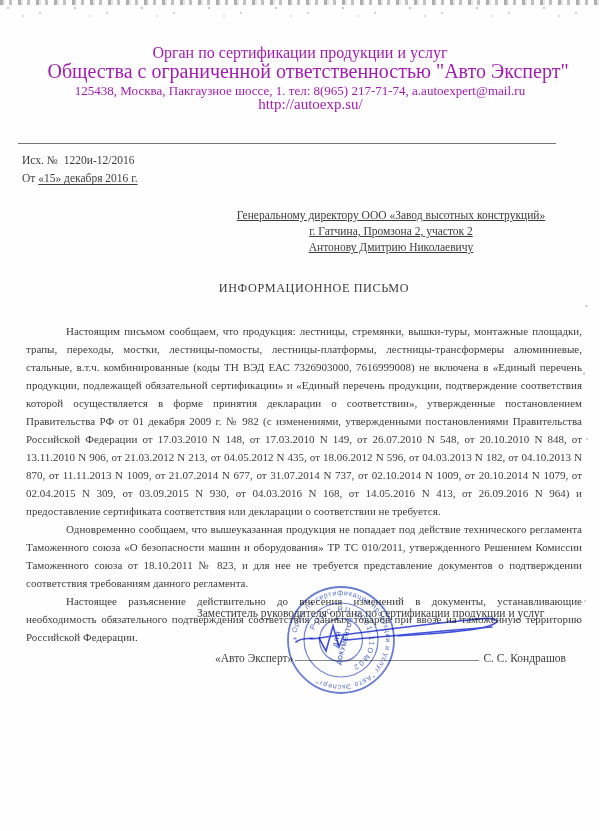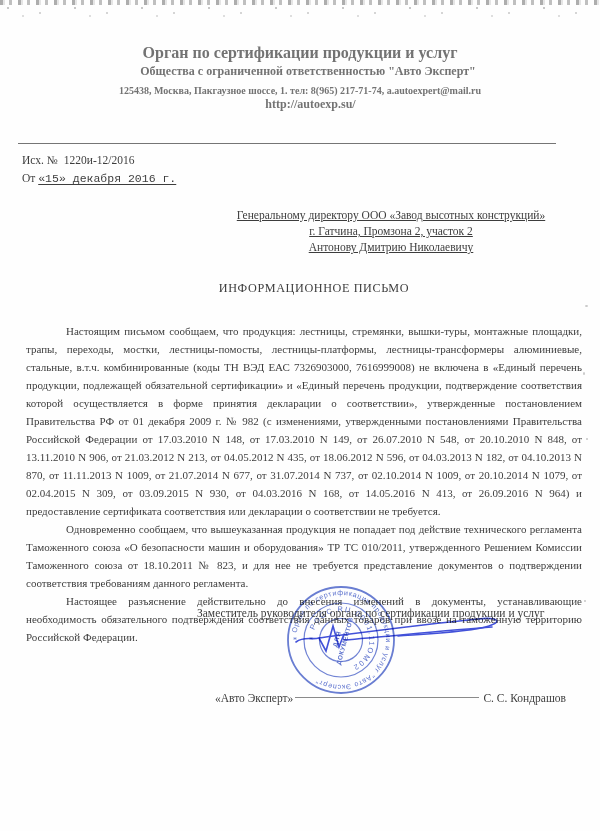--- a/index.html
+++ b/index.html
@@ -23,42 +23,42 @@
   .scan-noise-top2 {
     position:absolute; top:4px; left:0; right:0; height:14px;
     background-image:radial-gradient(circle 1px at 8px 4px, rgba(100,100,100,.5) 0 1px, transparent 1px),
       radial-gradient(circle 1px at 40px 9px, rgba(110,110,110,.4) 0 1px, transparent 1px),
       radial-gradient(circle 1px at 23px 12px, rgba(120,120,120,.35) 0 1px, transparent 1px);
     background-size:67px 14px;
     opacity:.7;
   }
   .speck { position:absolute; background:#9a9a9a; border-radius:50%; opacity:.55; }
 
-  .header { position:absolute; top:43px; left:0; width:100%; text-align:center; color:#737373;font-weight:bold; }
+  .header { position:absolute; top:43px; left:0; width:100%; text-align:center; color:#a21caf; }
   .h-org1 { font-size:16px; line-height:19px; }
-  .h-org2 { font-size:12px; line-height:19px;padding-left:16px; }
+  .h-org2 { font-size:20px; line-height:19px;padding-left:16px; }
   .h-num  { font-size:17px; line-height:21px; }
-  .h-addr { font-size:10px; line-height:14px; margin-top:3px; }
-  .h-site { font-size:12px; line-height:13px;margin-left:21px; }
+  .h-addr { font-size:13px; line-height:14px; margin-top:3px; }
+  .h-site { font-size:15px; line-height:13px;margin-left:21px; }
 
   .rule { position:absolute; top:143px; left:18px; width:538px; border-top:1.4px solid #757575; }
 
   .meta { position:absolute; top:151px; left:22px; font-size:11.5px; line-height:18px; }
   .meta .gap { display:inline-block; width:6px; }
-  .u { text-decoration:underline; text-underline-offset:2px;font-family:Liberation Mono, monospace; }
+  .u { text-decoration:underline; text-underline-offset:2px; }
 
   .recipient { position:absolute; top:207px; left:198px; width:386px; text-align:center; font-size:11.5px; line-height:16px;text-decoration:underline; }
 
   .letter-title { position:absolute; top:281px; left:0; width:100%; text-align:center; font-size:12.2px; letter-spacing:.6px;padding-left:28px; }
 
   .body-text { position:absolute; top:322px; left:26px; width:556px; font-size:11px; line-height:18px; text-align:justify; }
   .body-text p { text-indent:40px; }
 
   .sig-position { position:absolute; top:607px; left:197px; font-size:11.5px; }
-  .sig-row { position:absolute; top:652px; left:215px; width:351px; display:flex; align-items:center; font-size:11.5px;margin-top:40px; }
+  .sig-row { position:absolute; top:652px; left:215px; width:351px; display:flex; align-items:flex-end; font-size:11.5px; }
   .sig-company { white-space:nowrap; }
   .sig-line { flex:1; border-bottom:1.2px solid #8a8a8a; margin:0 4px 3px 2px; height:2px; }
   .sig-name { white-space:nowrap; }
 
   .stamp { position:absolute; left:277px; top:576px; width:128px; height:128px; mix-blend-mode:multiply; opacity:.85; }
   .autograph { position:absolute; left:286px; top:598px; width:228px; height:66px; mix-blend-mode:multiply; }
 </style>
 </head>
 <body>
 

